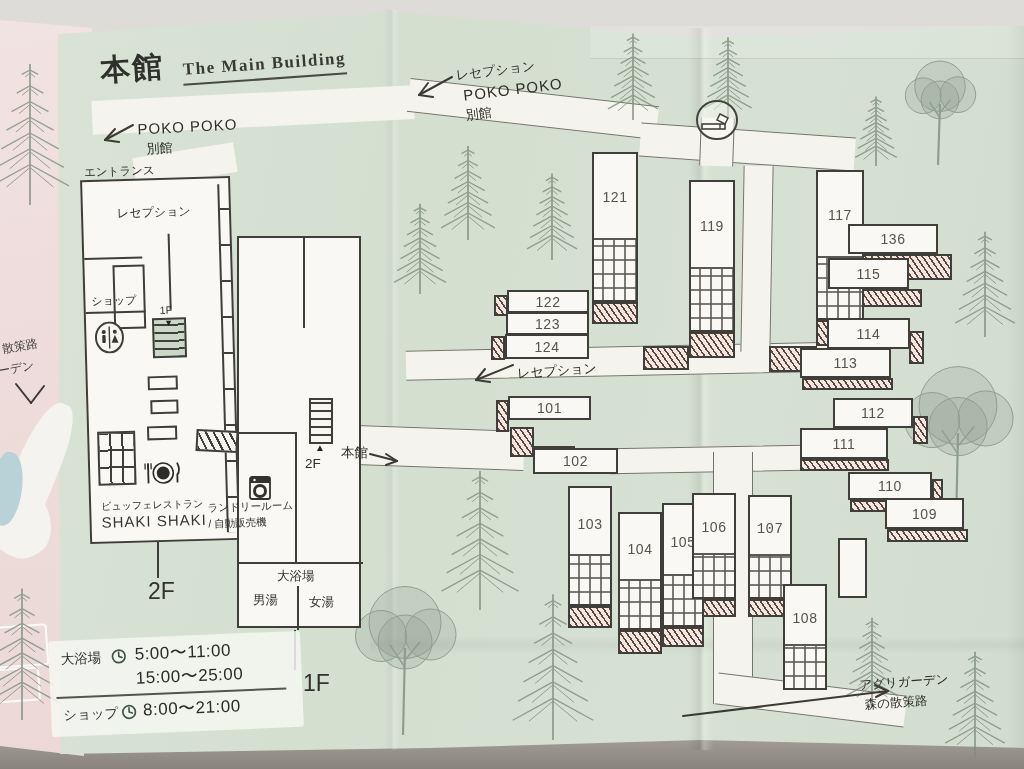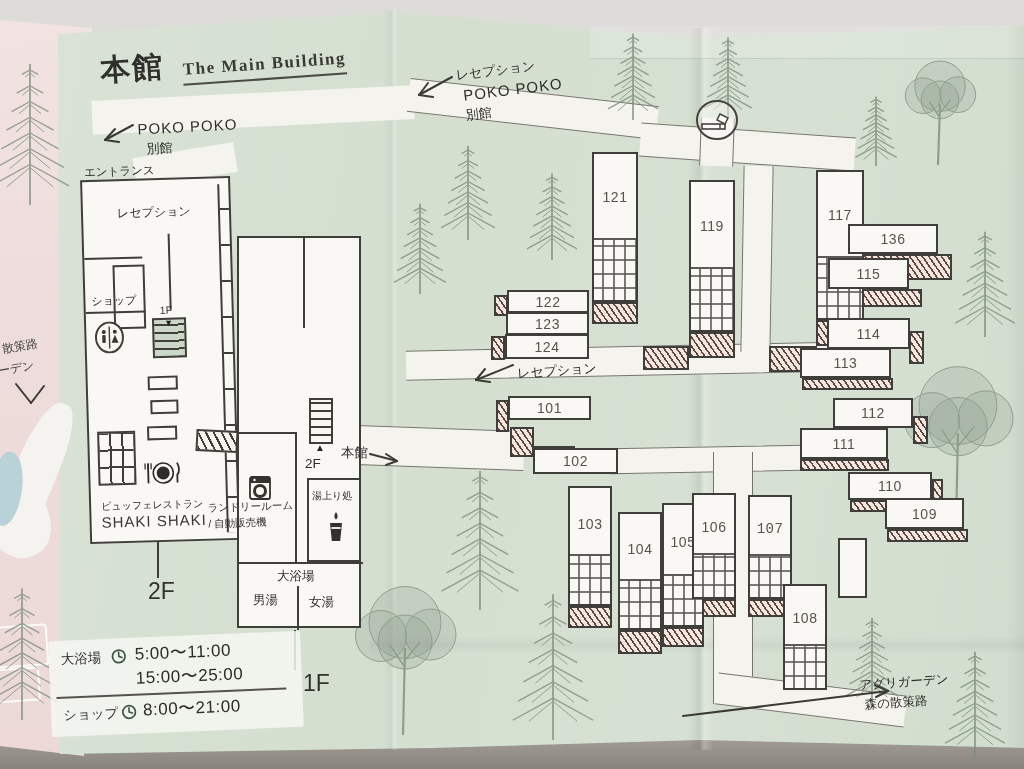--- a/index.html
+++ b/index.html
@@ -696,30 +696,20 @@
     <div class="wline" style="left:0;top:194px;width:58px;height:2px"></div>
     <div class="wline" style="left:56px;top:194px;width:2px;height:130px"></div>
     <div class="abs" style="left:10px;top:238px">
       <svg width="22" height="24" viewBox="0 0 22 24">
         <rect x="1" y="1" width="20" height="22" rx="2" fill="#f8f7f2" stroke="#34322e" stroke-width="1.8"></rect>
         <rect x="1" y="1" width="20" height="6" fill="#34322e"></rect>
         <circle cx="5.5" cy="4" r="1.2" fill="#fff"></circle>
         <circle cx="11" cy="15" r="5.5" fill="none" stroke="#34322e" stroke-width="3"></circle>
       </svg>
     </div>
-    <div class="box" style="left:68px;top:240px;width:54px;height:84px">
-      <div class="lbl" style="left:3px;top:9px;font-size:10px">湯上り処</div>
-      <div class="abs" style="left:19px;top:32px">
-        <svg width="16" height="30" viewBox="0 0 16 30">
-          <path d="M8,0 Q4.5,5 8,7.5 Q11.5,5 8,0 Z" fill="#34322e"></path>
-          <path d="M2,11 H14 L12.2,29 H3.8 Z" fill="#34322e"></path>
-          <rect x="3.4" y="15" width="9.2" height="2" fill="#f8f7f2" opacity=".9"></rect>
-        </svg>
-      </div>
-    </div>
     <div class="wline" style="left:0;top:324px;width:124px;height:2px"></div>
     <div class="lbl" style="left:38px;top:330px;font-size:12.5px">大浴場</div>
     <div class="wline" style="left:58px;top:348px;width:2px;height:44px"></div>
     <div class="lbl" style="left:14px;top:354px;font-size:12.5px">男湯</div>
     <div class="lbl" style="left:70px;top:356px;font-size:12.5px">女湯</div>
   </div>
   <div class="wline" style="left:294px;top:630px;width:2px;height:40px"></div>
   <div class="lbl" style="left:303px;top:670px;font-size:23px;color:#33312d">1F</div>
 
   <div class="lbl" style="left:208px;top:500px;transform:rotate(-2deg)">

